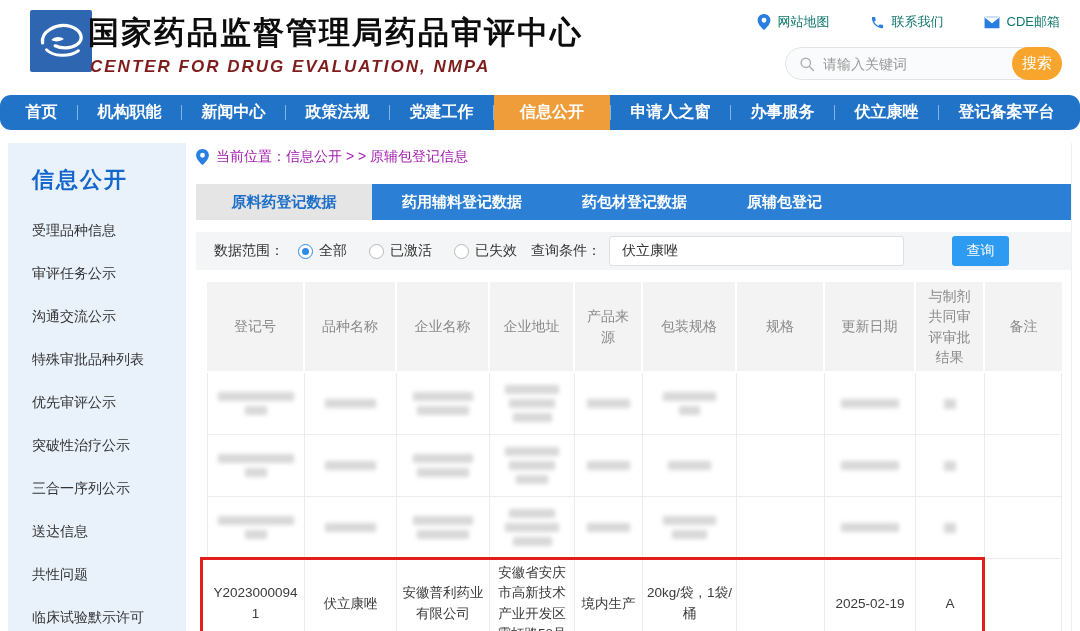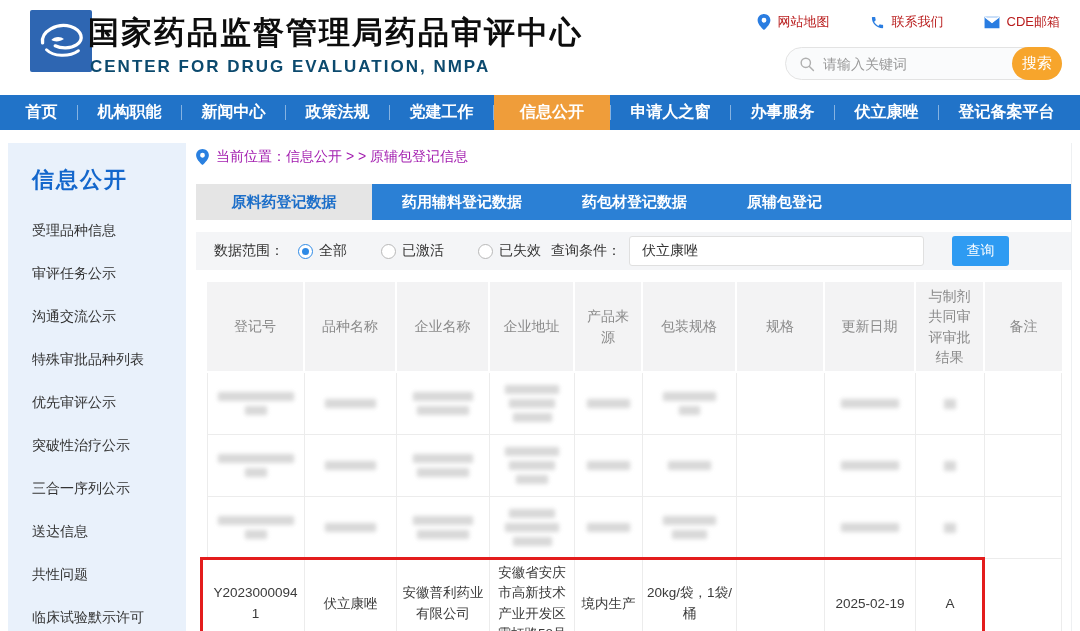--- a/index.html
+++ b/index.html
@@ -5,34 +5,34 @@
   * { margin:0; padding:0; box-sizing:border-box; }
   html,body { width:1080px; height:631px; overflow:hidden; background:#fff;
     font-family:"Liberation Sans","DejaVu Sans",sans-serif; }
 
   
   .header { position:relative; height:95px; background:#fff; }
   .logo { position:absolute; left:30px; top:10px; width:62px; height:62px; }
   .site-title { position:absolute; left:88px; top:12px; font-size:31px; font-weight:bold;
     color:#0d0d0d; letter-spacing:2px; white-space:nowrap; }
   .site-subtitle { position:absolute; left:90px; top:57px; font-size:17px; font-weight:bold;
-    color:#0c4a6e; letter-spacing:2px; white-space:nowrap; }
+    color:#7f1d1d; letter-spacing:2px; white-space:nowrap;font-style:italic; }
   .quick-links { position:absolute; right:20px; top:13px; display:flex; gap:40px; }
-  .quick-link { display:flex; align-items:center; gap:7px; font-size:13px; color:#b91c1c; cursor:pointer; }
+  .quick-link { display:flex; align-items:center; gap:7px; font-size:13px; color:#0f766e; cursor:pointer; }
   .searchbar { position:absolute; left:785px; right:18px; top:47px; height:33px;
     border:1px solid #e3e3e3; border-radius:17px; background:#fafbfc; display:flex; align-items:center; }
   .search-glyph { margin-left:13px; display:flex; }
   .search-input { flex:1; border:none; outline:none; background:transparent;
     font-size:14px; color:#701a75; padding:0 8px; }
   .search-input::placeholder { color:#999; }
   .search-btn { width:76px; height:33px; margin:-1px -1px -1px 0; border:none; border-radius:17px;
     background:#f7a52c; color:#fff; font-size:15px; cursor:pointer; }
 
   
-  .navbar { height:35px; background:#2173c8; display:flex; align-items:stretch; padding:0 6px; }
+  .navbar { height:35px; background:#2173c8; display:flex; align-items:stretch; padding:0 6px;border-radius:11px; }
   .nav-item { flex:1 1 auto; display:flex; align-items:center; justify-content:center;
     color:#fff; font-size:16px; font-weight:bold; white-space:nowrap; cursor:pointer; padding:0 6px; }
   .nav-item.active { flex:0 0 auto; background:#ef9d3a; padding:0 26px; }
   .nav-sep { width:1px; height:15px; background:rgba(255,255,255,.45); align-self:center; }
 
   
   .content { display:flex; height:501px; padding-top:13px; }
   .sidebar { margin-left:8px; width:178px; background:#e9f1fb; padding:22px 0 0 24px; }
   .sidebar-title { font-size:22px; font-weight:bold; color:#1467cc; letter-spacing:2px; margin-bottom:14px; }
   .sidebar-item { height:43px; display:flex; align-items:center; font-size:14px; color:#333; cursor:pointer; }
@@ -40,31 +40,31 @@
 
   .breadcrumb { height:28px; display:flex; align-items:center; gap:7px; font-size:14px; color:#a21caf; }
 
   .tabbar { margin-top:13px; height:36px; background:#2b80d5; display:flex; }
   .tab { line-height:36px; padding:0 30px; color:#fff; font-size:15px; font-weight:bold;
     cursor:pointer; white-space:nowrap; }
   .tab.active { width:176px; padding:0; text-align:center; background:#e5e5e5; color:#1d6fc9; }
 
   .filterbar { margin-top:12px; height:38px; background:#f4f5f7; display:flex; align-items:center;
     padding-left:18px; font-size:14px; color:#333; }
-  .radio-group { display:flex; align-items:center; margin-left:14px; gap:34px; }
+  .radio-group { display:flex; align-items:center; margin-left:14px; gap:22px; }
   .radio { display:flex; align-items:center; gap:6px; cursor:pointer; }
   .radio-dot { position:relative; width:15px; height:15px; border-radius:50%;
     border:1px solid #b8b8b8; background:#fff; }
   .radio.selected .radio-dot { border-color:#2e8ae6; }
   .radio.selected .radio-dot::after { content:''; position:absolute; inset:3px;
     border-radius:50%; background:#2e8ae6; }
   .query-group { margin-left:auto; margin-right:62px; display:flex; align-items:center; }
   .query-input { width:295px; height:30px; margin-left:8px; border:1px solid #e0e0e0; border-radius:3px;
     background:#fff; font-size:14px; color:#333; padding:0 12px; outline:none; }
-  .query-btn { margin-left:28px; width:57px; height:30px; border:none; border-radius:3px;
+  .query-btn { margin-left:48px; width:57px; height:30px; border:none; border-radius:3px;
     background:#2e9bf2; color:#fff; font-size:14px; cursor:pointer; }
 
   
   .table { margin-left:11px; margin-top:12px; width:856px; }
   .tr { display:grid; grid-template-columns:98px 92px 93px 85px 68px 94px 88px 91px 69px 77px; }
   .th { background:#f3f3f4; color:#8a8a8a; min-height:64px; font-size:14px; line-height:1.45;
     display:flex; align-items:center; justify-content:center; text-align:center;
     border-right:2px solid #fff; border-bottom:2px solid #fff; padding:4px 6px; }
   .th:last-child { border-right:none; }
   .td { background:#fff; min-height:62px; display:flex; flex-direction:column; justify-content:center;

